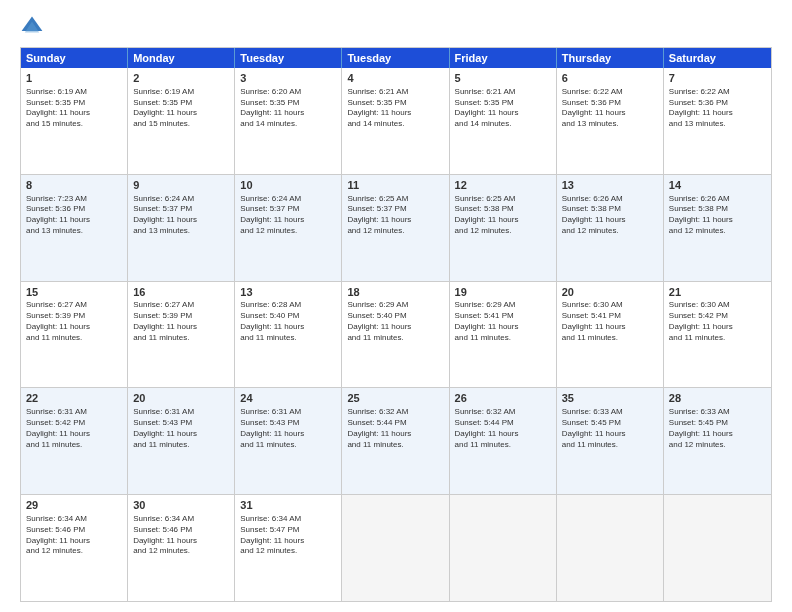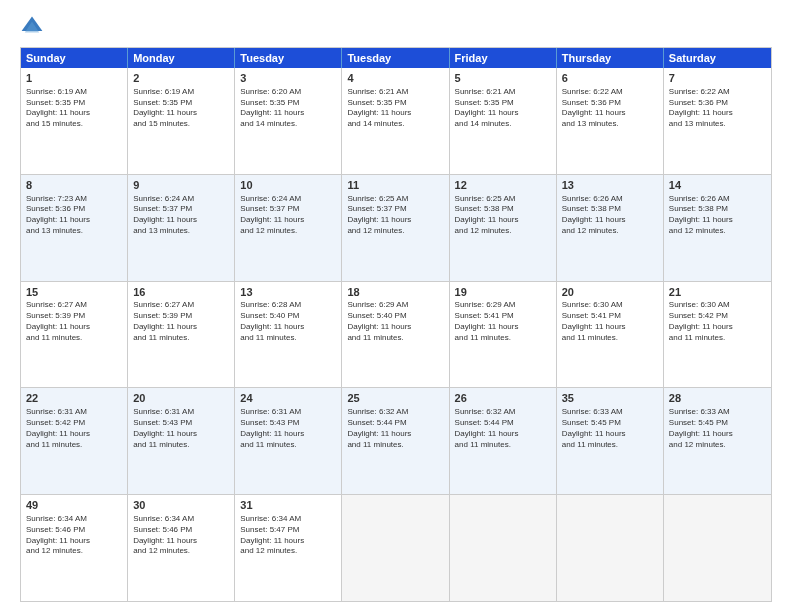--- a/index.html
+++ b/index.html
@@ -339,21 +339,21 @@
           <div class="cal-cell alt-row">
             <span class="day-num">28</span>
             <div class="cell-text">Sunrise: 6:33 AM</div>
             <div class="cell-text">Sunset: 5:45 PM</div>
             <div class="cell-text">Daylight: 11 hours</div>
             <div class="cell-text">and 12 minutes.</div>
           </div>
         </div>
         <div class="cal-row">
           <div class="cal-cell">
-            <span class="day-num">49</span>
+            <span class="day-num">29</span>
             <div class="cell-text">Sunrise: 6:34 AM</div>
             <div class="cell-text">Sunset: 5:46 PM</div>
             <div class="cell-text">Daylight: 11 hours</div>
             <div class="cell-text">and 12 minutes.</div>
           </div>
           <div class="cal-cell">
             <span class="day-num">30</span>
             <div class="cell-text">Sunrise: 6:34 AM</div>
             <div class="cell-text">Sunset: 5:46 PM</div>
             <div class="cell-text">Daylight: 11 hours</div>

